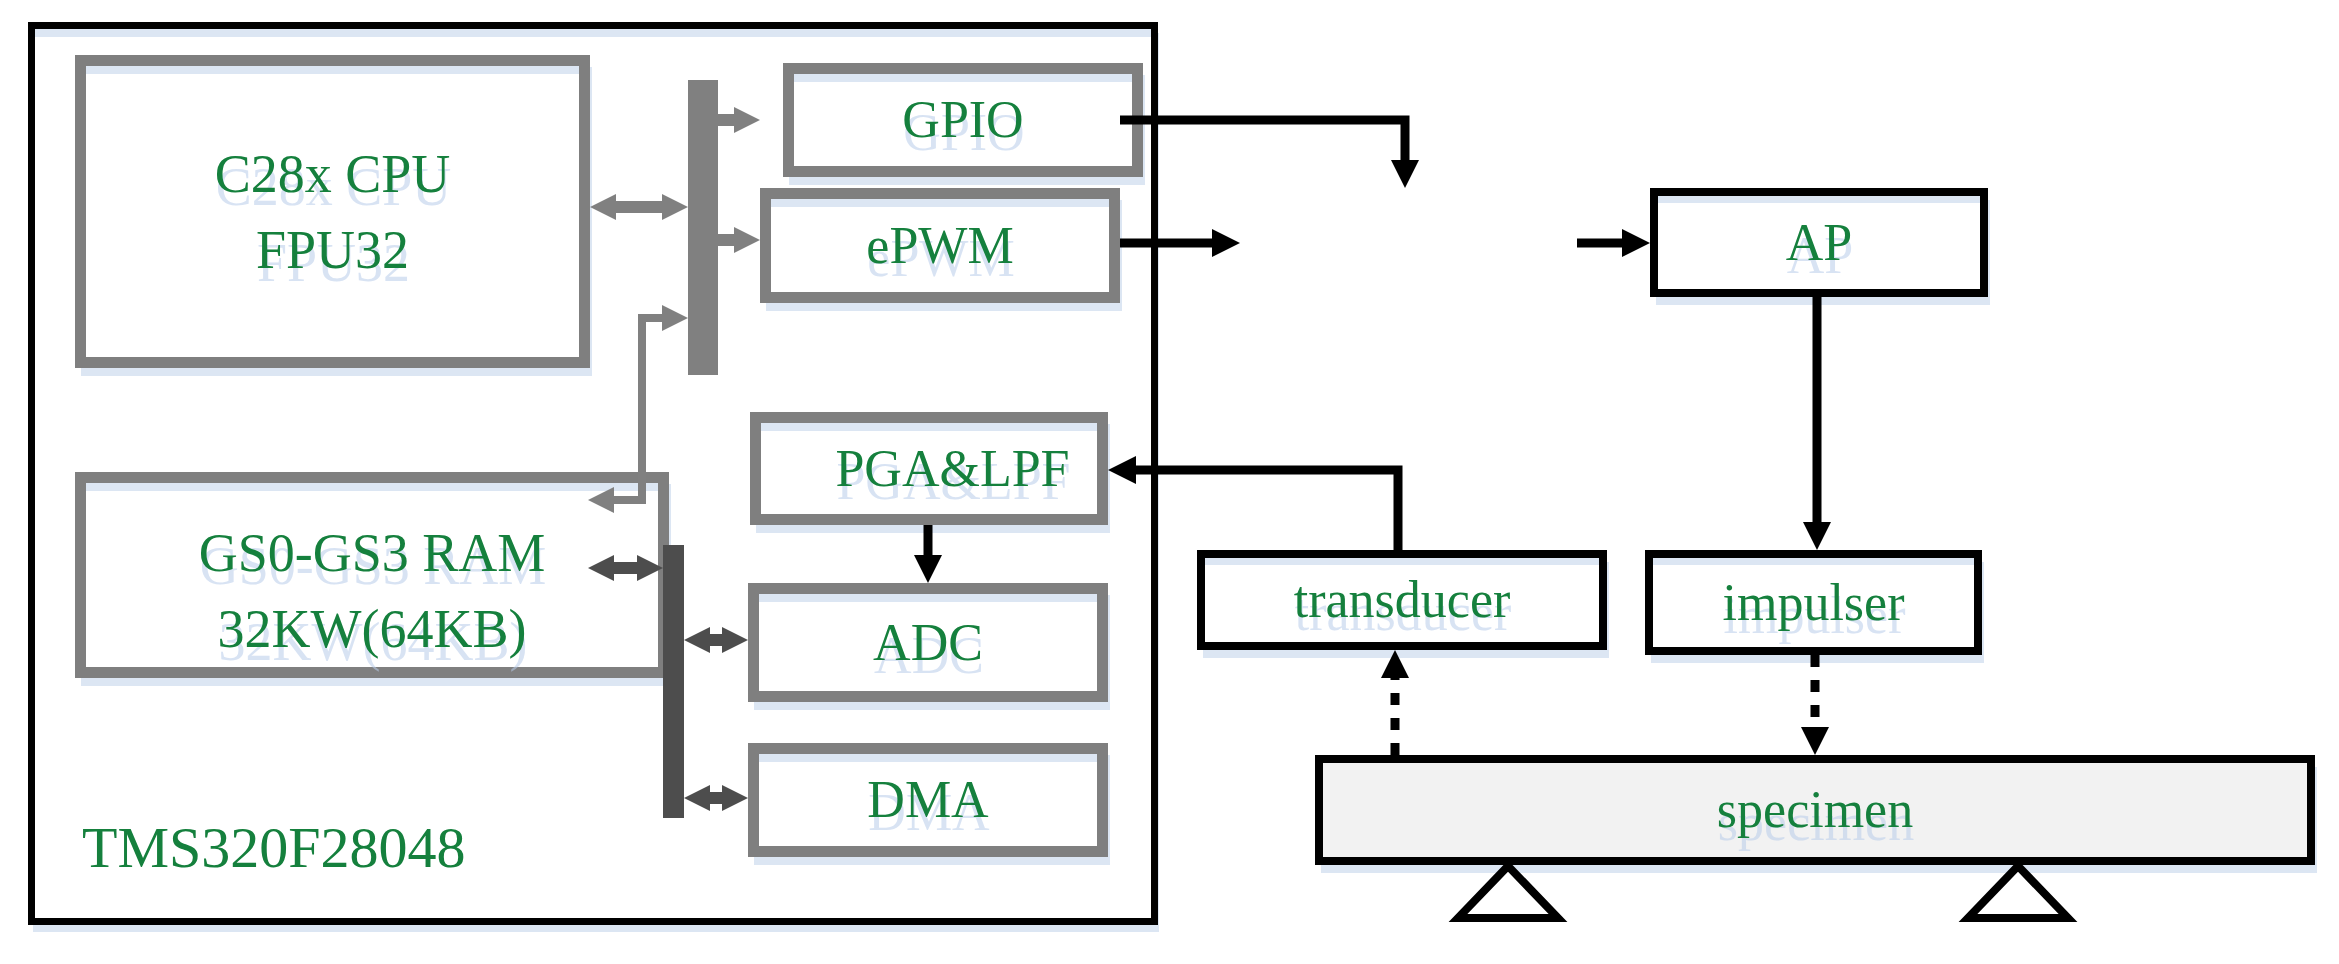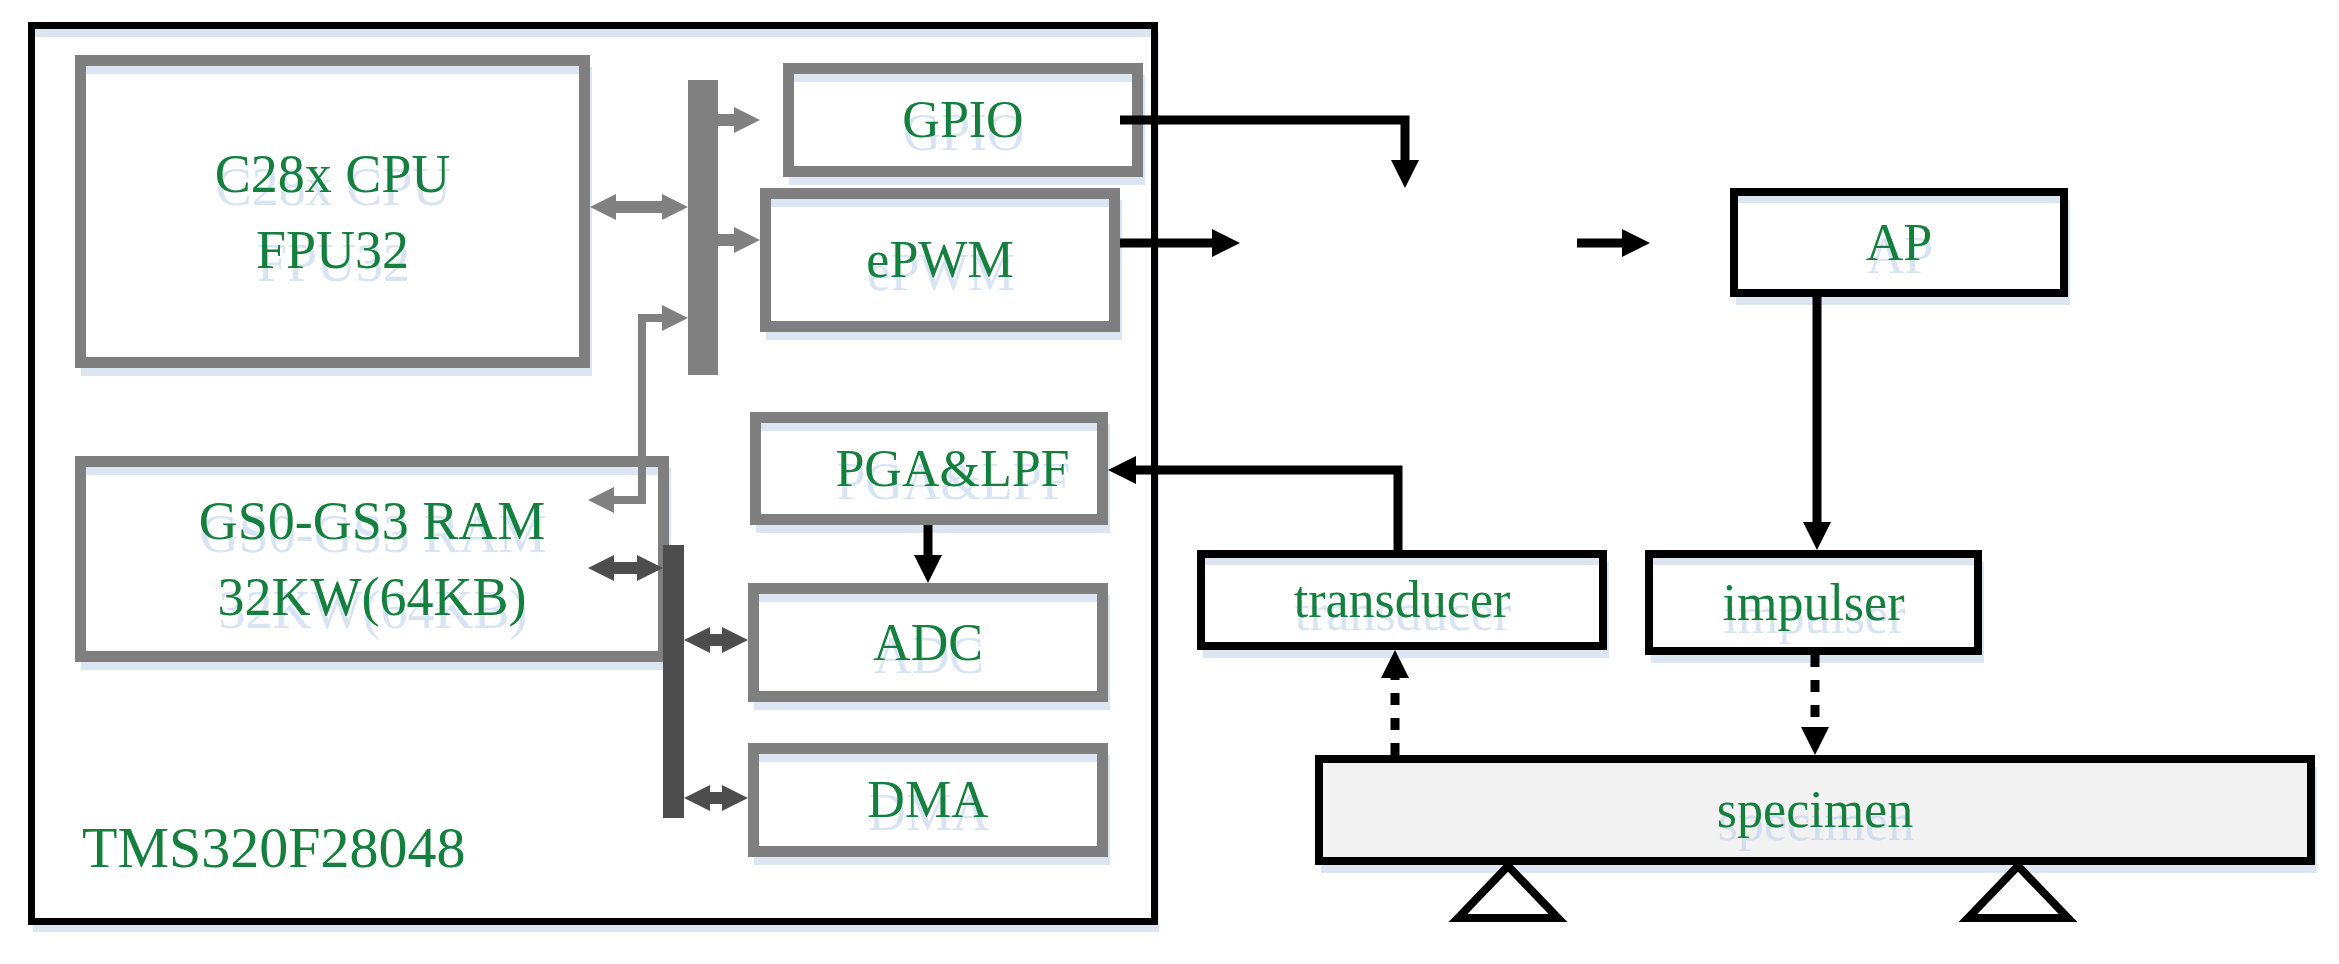--- a/index.html
+++ b/index.html
@@ -68,30 +68,30 @@
 
 <div id="canvas">
 
   <div class="abs chip-outline" style="left:28px;top:22px;width:1130px;height:903px;"></div>
 
   <div class="abs gblock" style="left:75px;top:55px;width:515px;height:313px;">
     <div class="lbl lbl-2line">C28x CPU</div>
     <div class="lbl lbl-2line">FPU32</div>
   </div>
 
-  <div class="abs gblock" style="left:75px;top:456px;width:594px;height:206px;">
+  <div class="abs gblock" style="left:75px;top:472px;width:594px;height:206px;justify-content:flex-end;">
     <div class="lbl lbl-2line">GS0-GS3 RAM</div>
     <div class="lbl lbl-2line">32KW(64KB)</div>
   </div>
 
   <div class="abs gblock" style="left:783px;top:63px;width:360px;height:114px;">
     <div class="lbl">GPIO</div>
   </div>
 
-  <div class="abs gblock" style="left:760px;top:188px;width:360px;height:144px;">
+  <div class="abs gblock" style="left:760px;top:188px;width:360px;height:115px;">
     <div class="lbl">ePWM</div>
   </div>
 
   <div class="abs gblock" style="left:750px;top:412px;width:358px;height:113px;padding-left:47px;">
     <div class="lbl">PGA&amp;LPF</div>
   </div>
 
   <div class="abs gblock" style="left:748px;top:583px;width:360px;height:119px;">
     <div class="lbl">ADC</div>
   </div>
@@ -101,21 +101,21 @@
   </div>
 
   <div class="abs bus bus1" style="left:688px;top:80px;width:30px;height:295px;"></div>
   <div class="abs bus bus2" style="left:663px;top:545px;width:21px;height:273px;"></div>
 
   <div class="abs tms" style="left:82px;top:812px;height:70px;">
     <span>TMS320F28048</span>
   </div>
 
 
-  <div class="abs bblock" style="left:1730px;top:188px;width:338px;height:109px;">
+  <div class="abs bblock" style="left:1650px;top:188px;width:338px;height:109px;">
     <div class="lbl">AP</div>
   </div>
 
   <div class="abs bblock" style="left:1197px;top:550px;width:410px;height:100px;">
     <div class="lbl">transducer</div>
   </div>
 
   <div class="abs bblock" style="left:1645px;top:550px;width:337px;height:105px;">
     <div class="lbl">impulser</div>
   </div>

